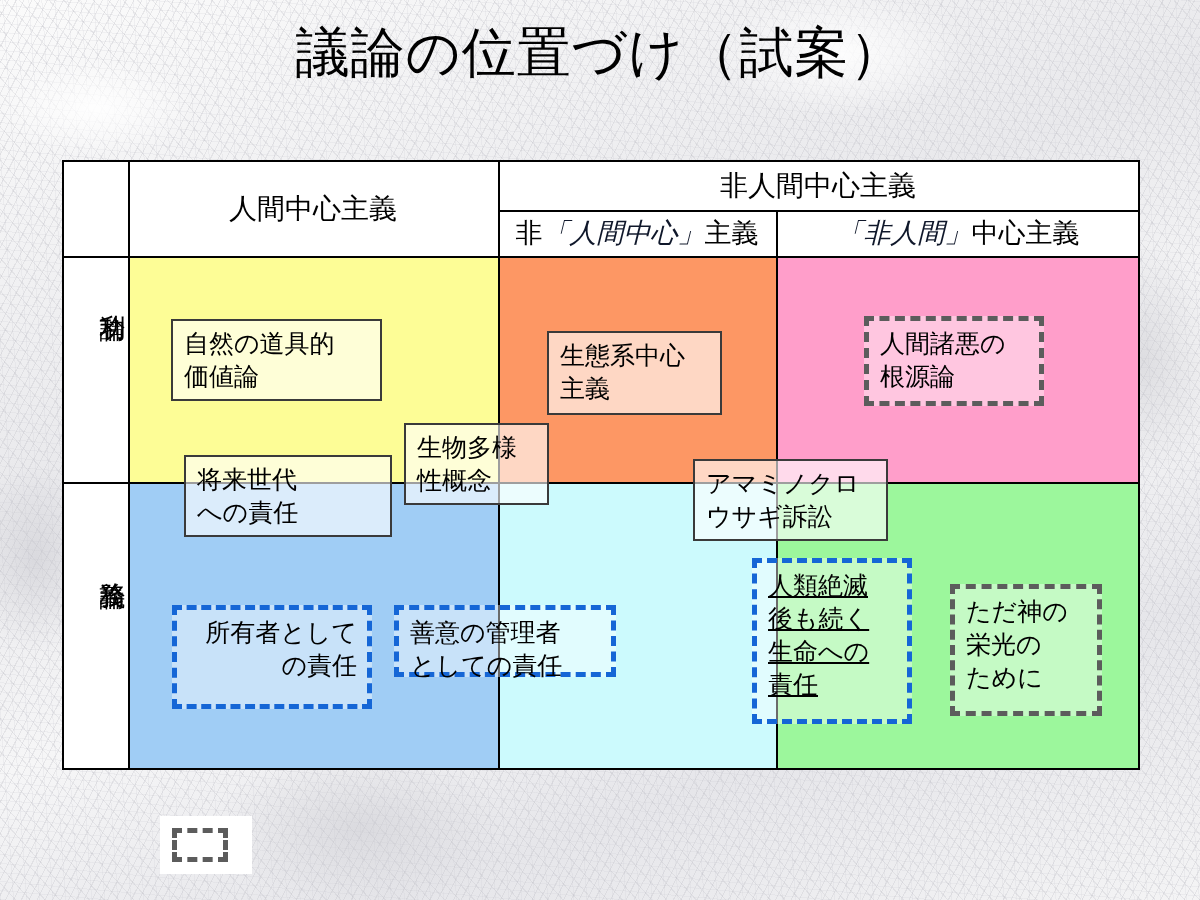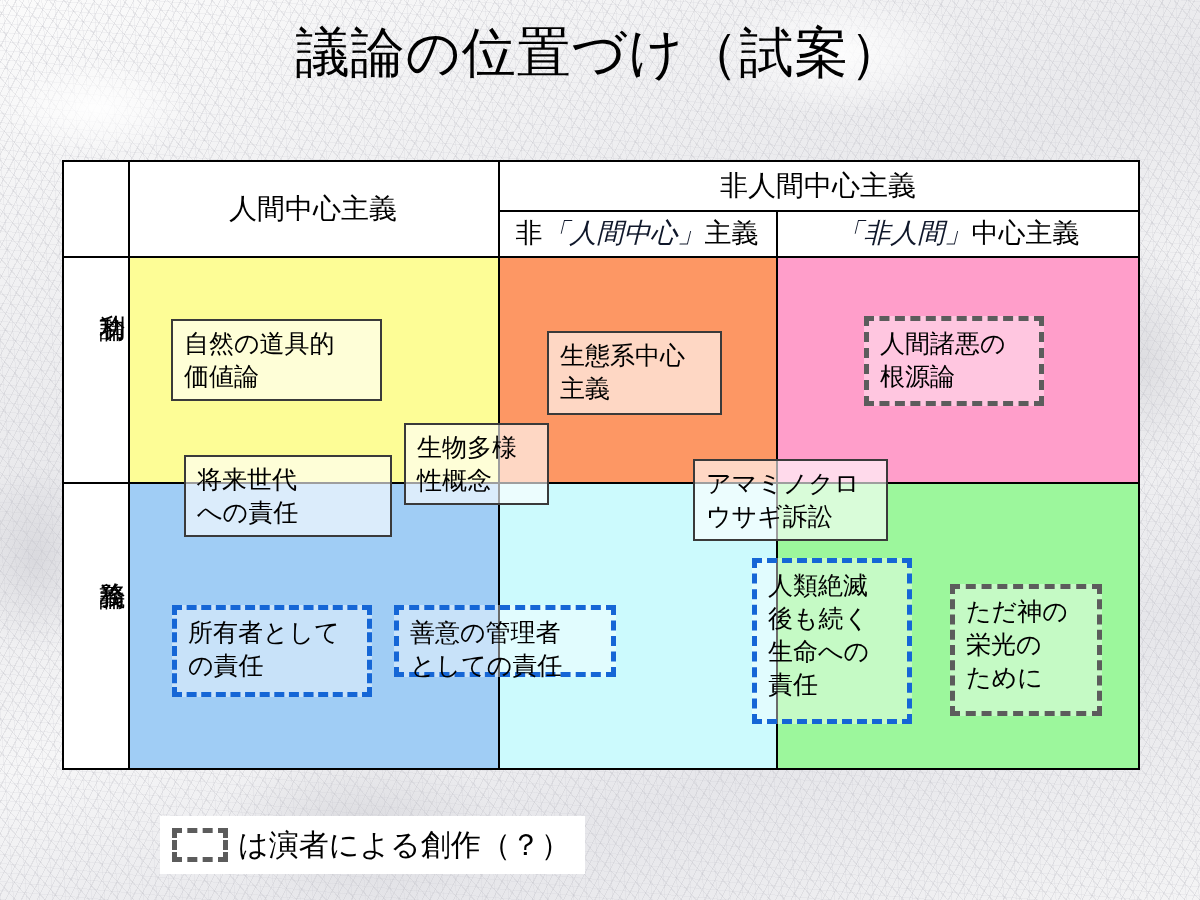--- a/index.html
+++ b/index.html
@@ -205,35 +205,34 @@
 
     <div class="cbox solid-box" style="left:120px; top:293px; width:208px; height:82px;">将来世代
 への責任</div>
 
     <div class="cbox solid-box" style="left:340px; top:261px; width:145px; height:82px;">生物多様
 性概念</div>
 
     <div class="cbox solid-box" style="left:629px; top:297px; width:195px; height:82px;">アマミノクロ
 ウサギ訴訟</div>
 
-    <div class="cbox dashed-blue" style="left:108px; top:443px; width:200px; height:92px;">所有者として
+    <div class="cbox dashed-blue" style="left:108px; top:443px; width:200px; height:104px;text-align:right;">所有者として
 の責任</div>
 
     <div class="cbox dashed-blue" style="left:330px; top:443px; width:222px; height:72px;">善意の管理者
 としての責任</div>
 
-    <div class="cbox dashed-blue" style="left:688px; top:396px; width:160px; height:166px;">人類絶滅
+    <div class="cbox dashed-blue" style="left:688px; top:396px; width:160px; height:166px;text-decoration:underline;">人類絶滅
 後も続く
 生命への
 責任</div>
 
     <div class="cbox dashed-gray" style="left:886px; top:422px; width:152px; height:132px;">ただ神の
 栄光の
 ために</div>
 
   </div>
 
   <div id="legend">
     <div id="legend-swatch"></div>
-    <div id="legend-text">は演者による創作（？）</div>
   </div>
 
 </div>
 
 </body></html>

